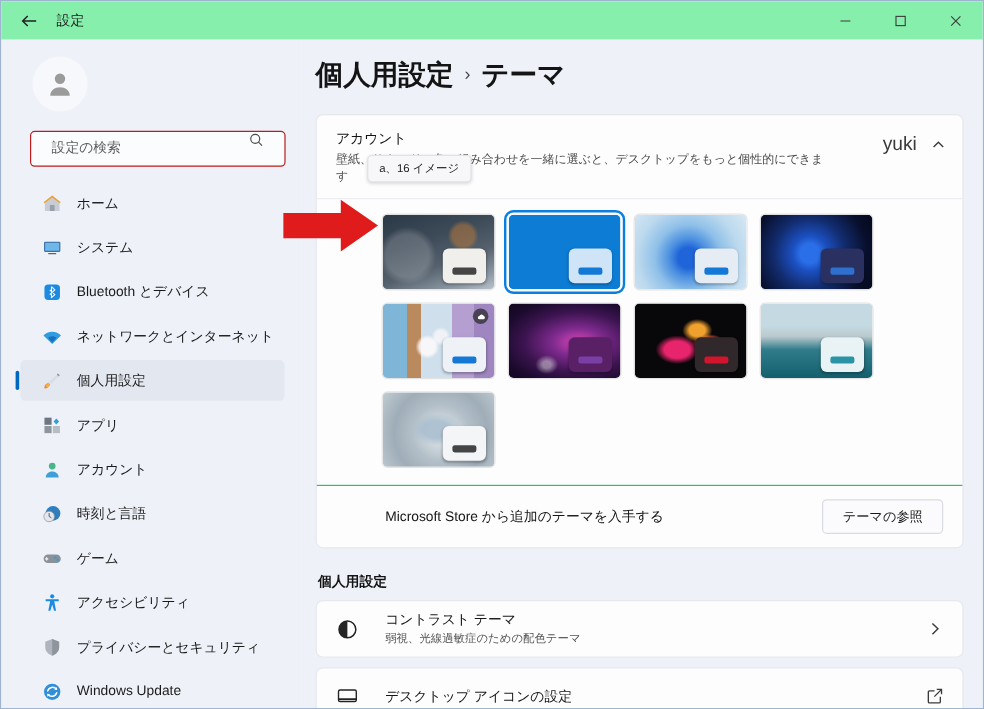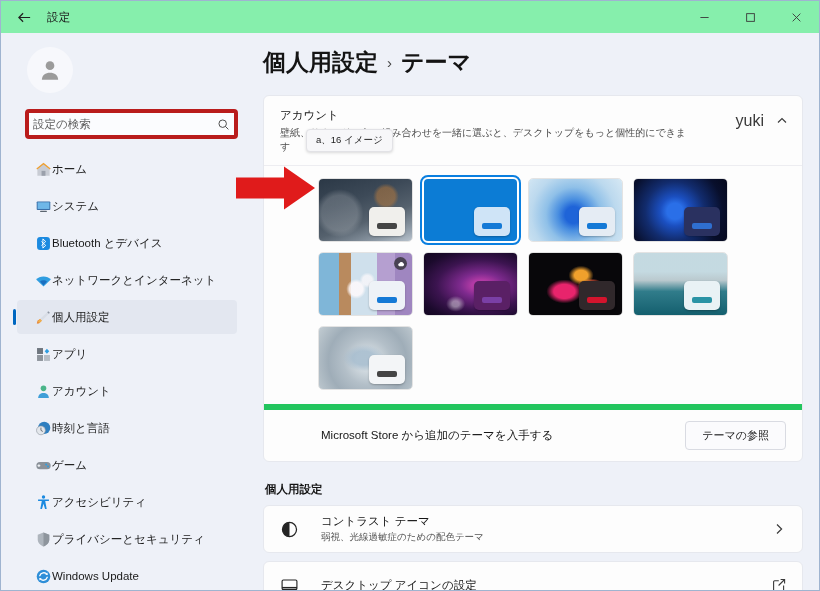--- a/index.html
+++ b/index.html
@@ -47,35 +47,35 @@
     padding: 0 12px;
   }
   .avatar {
     width: 46px; height: 46px; border-radius: 50%;
     background: #f7f8fc; margin: 14px 0 0 14px;
     display: flex; align-items: center; justify-content: center;
   }
   .avatar svg { width: 26px; height: 26px; fill: #9b9b9b; }
   .searchbox {
     margin: 16px 0 0 12px; width: 213px; height: 30px;
-    background: #fbfcfe; border: 4px solid #b91c1c; border-radius: 4px;
-    display: flex; align-items: center; padding: 0 4px;
+    background: #fbfcfe; border: 1px solid #b91c1c; border-radius: 4px;
+    display: flex; padding: 0 17px;
   }
   .searchbox input {
     flex: 1; border: none; outline: none; background: transparent;
     font-size: 11.5px; color: #1b1b1b;
     font-family: "Liberation Sans", "DejaVu Sans", sans-serif;
   }
   .searchbox input::placeholder { color: #5b5b5b; }
   .search-ico { width: 13px; height: 13px; color: #4a4a4a; flex-shrink: 0; }
   .navlist { margin-top: 13px; }
   .navitem {
     position: relative;
     height: 34px; margin: 0 0 3px 4px; padding-left: 18px;
-    display: flex; align-items: center; 
+    display: flex; align-items: center; gap: 12px;
     border-radius: 4px; cursor: default;
   }
   .navitem.active { background: #e3e7f0; }
   .navitem.active::before {
     content: ""; position: absolute; left: -4px; top: 9px;
     width: 3px; height: 16px; border-radius: 2px; background: #0067c0;
   }
   .navitem .ico { width: 17px; height: 17px; flex-shrink: 0; display:block; }
   .navitem .lbl { font-size: 11.5px; color: #1a1a1a; white-space: nowrap; }
 
@@ -139,21 +139,21 @@
   .thumb .badge {
     position: absolute; right: 5px; top: 4px;
     width: 13px; height: 13px; border-radius: 50%;
     background: rgba(40,40,40,.72);
     display:flex; align-items:center; justify-content:center;
   }
   .thumb .badge svg { width: 8px; height: 8px; fill:#fff; }
 
   .store-row {
     display: flex; align-items: center;
-    border-top: 6px solid #22c55e;
+    border-top: 1px solid #22c55e;
     padding: 11px 16px; min-height: 52px; gap: 40px;
   }
   .store-text { font-size: 11.5px; color: #161616; margin-left: 41px; }
   .browse-btn {
     margin-left: auto;
     background: #fbfbfd; border: 1px solid #d9dbe2; border-radius: 4px;
     padding: 6px 16px; font-size: 11px; color: #171717;
     font-family: "Liberation Sans", "DejaVu Sans", sans-serif;
     cursor: default;
   }

